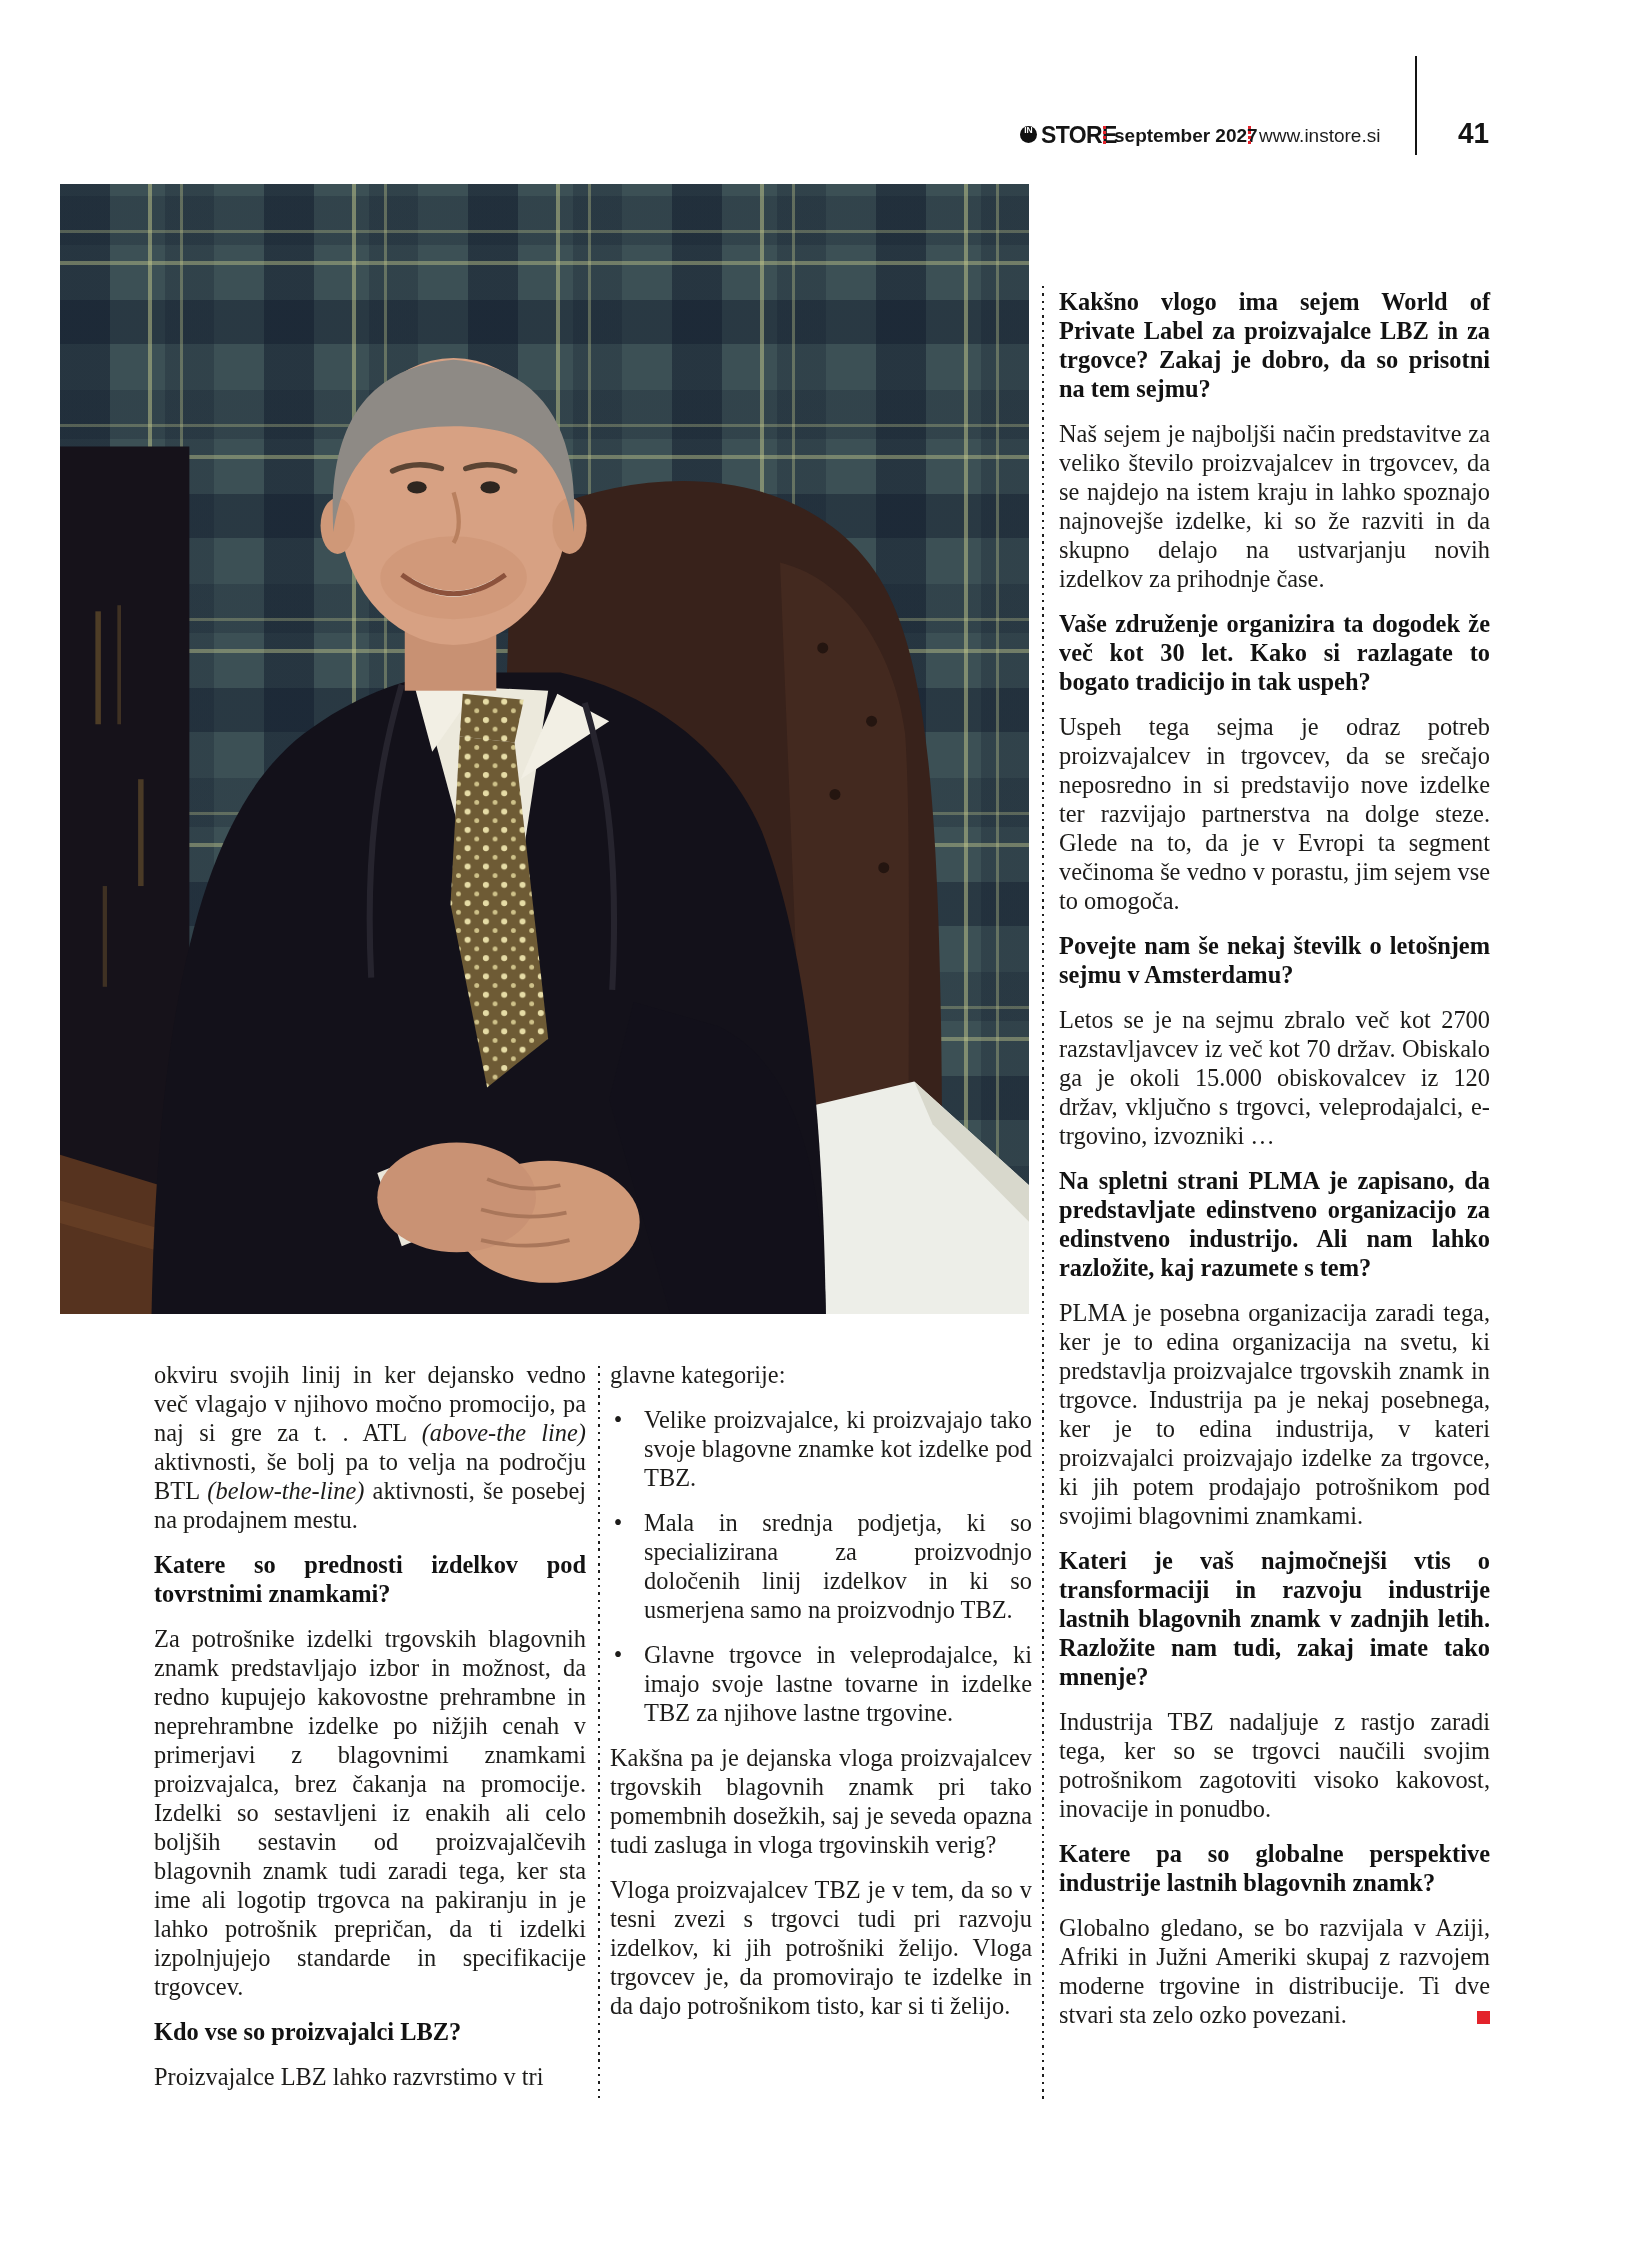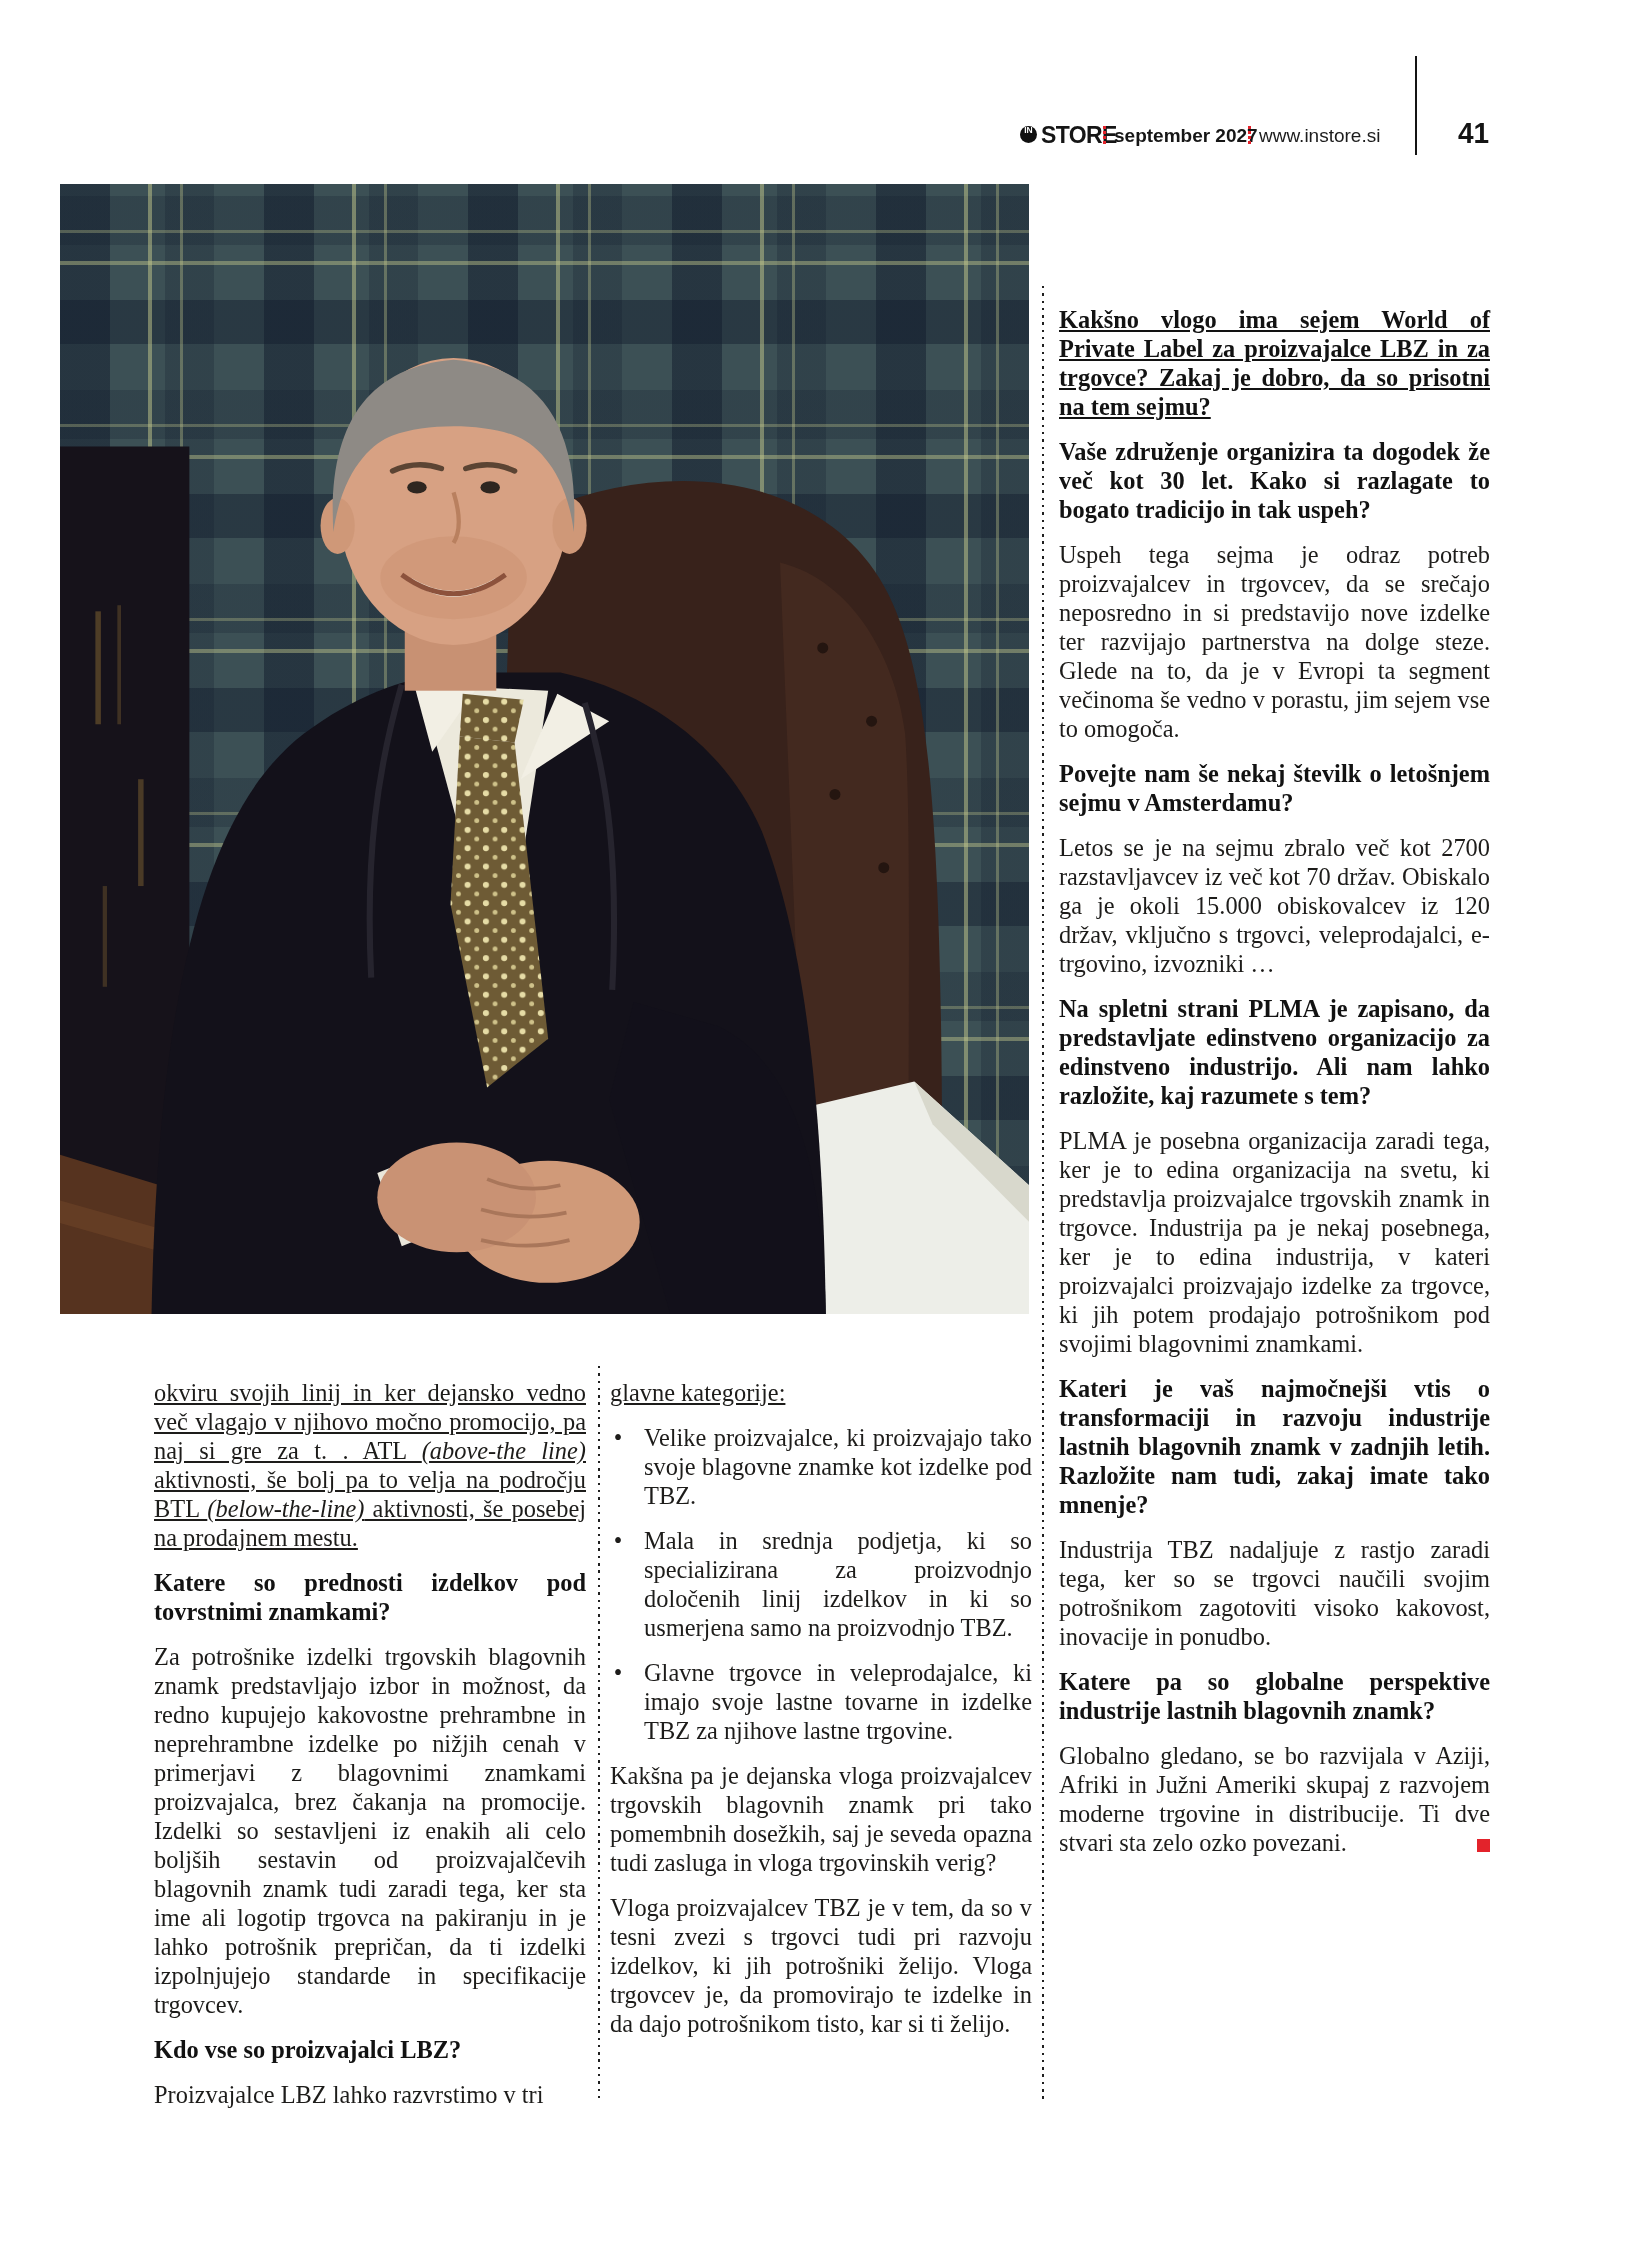--- a/index.html
+++ b/index.html
@@ -38,21 +38,21 @@
   .sep-right{left:1042px;top:286px;height:1816px;}
   .sep-mid{left:598px;top:1366px;height:736px;}
 
   
   .col{position:absolute;font-size:24.4px;line-height:29px;text-align:justify;}
   .col-1{left:154px;top:1360px;width:432px;}
   .col-2{left:610px;top:1360px;width:422px;}
   .col-3{left:1059px;top:287px;width:431px;}
   .col p{margin:0 0 16px 0;}
   .col p.question{font-weight:700;color:#121212;margin:3.7px 0 16px 0;}
-  .col p:first-child{margin-top:18px;text-decoration:underline;}
+  .col p:first-child{margin-top:0;}
   .col .bullet-item{position:relative;padding-left:34px;margin:0 0 16px 0;}
   .col .bullet-item .bullet-dot{position:absolute;left:3.7px;top:0;}
   .col p.with-end{position:relative;}
   .endmark{position:absolute;right:0;bottom:4.9px;width:13px;height:13px;background:var(--accent,#e3232b);}
   .col i{font-style:italic;}
 </style>
 </head>
 <body>
 
 <div class="page">
@@ -157,20 +157,21 @@
   <div class="col col-2">
       <p class="body">glavne kategorije:</p>
       <div class="bullet-item"><span class="bullet-dot">•</span><span>Velike proizvajalce, ki proizvajajo tako svoje blagovne znamke kot izdelke pod TBZ.</span></div>
       <div class="bullet-item"><span class="bullet-dot">•</span><span>Mala in srednja podjetja, ki so specializirana za proizvodnjo določenih linij izdelkov in ki so usmerjena samo na proizvodnjo TBZ.</span></div>
       <div class="bullet-item"><span class="bullet-dot">•</span><span>Glavne trgovce in veleprodajalce, ki imajo svoje lastne tovarne in izdelke TBZ za njihove lastne trgovine.</span></div>
       <p class="body">Kakšna pa je dejanska vloga proizvajalcev trgovskih blagovnih znamk pri tako pomembnih dosežkih, saj je seveda opazna tudi zasluga in vloga trgovinskih verig?</p>
       <p class="body">Vloga proizvajalcev TBZ je v tem, da so v tesni zvezi s trgovci tudi pri razvoju izdelkov, ki jih potrošniki želijo. Vloga trgovcev je, da promovirajo te izdelke in da dajo potrošnikom tisto, kar si ti želijo.</p>
     </div>
   <div class="col col-3">
       <p class="question">Kakšno vlogo ima sejem World of Private Label za proizvajalce LBZ in za trgovce? Zakaj je dobro, da so prisotni na tem sejmu?</p>
+      <p class="body">Naš sejem je najboljši način predstavitve za veliko število proizvajalcev in trgovcev, da se najdejo na istem kraju in lahko spoznajo najnovejše izdelke, ki so že razviti in da skupno delajo na ustvarjanju novih izdelkov za prihodnje čase.</p>
       <p class="question">Vaše združenje organizira ta dogodek že več kot 30 let. Kako si razlagate to bogato tradicijo in tak uspeh?</p>
       <p class="body">Uspeh tega sejma je odraz potreb proizvajalcev in trgovcev, da se srečajo neposredno in si predstavijo nove izdelke ter razvijajo partnerstva na dolge steze. Glede na to, da je v Evropi ta segment večinoma še vedno v porastu, jim sejem vse to omogoča.</p>
       <p class="question">Povejte nam še nekaj številk o letošnjem sejmu v Amsterdamu?</p>
       <p class="body">Letos se je na sejmu zbralo več kot 2700 razstavljavcev iz več kot 70 držav. Obiskalo ga je okoli 15.000 obiskovalcev iz 120 držav, vključno s trgovci, veleprodajalci, e-trgovino, izvozniki …</p>
       <p class="question">Na spletni strani PLMA je zapisano, da predstavljate edinstveno organizacijo za edinstveno industrijo. Ali nam lahko razložite, kaj razumete s tem?</p>
       <p class="body">PLMA je posebna organizacija zaradi tega, ker je to edina organizacija na svetu, ki predstavlja proizvajalce trgovskih znamk in trgovce. Industrija pa je nekaj posebnega, ker je to edina industrija, v kateri proizvajalci proizvajajo izdelke za trgovce, ki jih potem prodajajo potrošnikom pod svojimi blagovnimi znamkami.</p>
       <p class="question">Kateri je vaš najmočnejši vtis o transformaciji in razvoju industrije lastnih blagovnih znamk v zadnjih letih. Razložite nam tudi, zakaj imate tako mnenje?</p>
       <p class="body">Industrija TBZ nadaljuje z rastjo zaradi tega, ker so se trgovci naučili svojim potrošnikom zagotoviti visoko kakovost, inovacije in ponudbo.</p>
       <p class="question">Katere pa so globalne perspektive industrije lastnih blagovnih znamk?</p>
       <p class="body with-end">Globalno gledano, se bo razvijala v Aziji, Afriki in Južni Ameriki skupaj z razvojem moderne trgovine in distribucije. Ti dve stvari sta zelo ozko povezani.<span class="endmark"></span></p>

